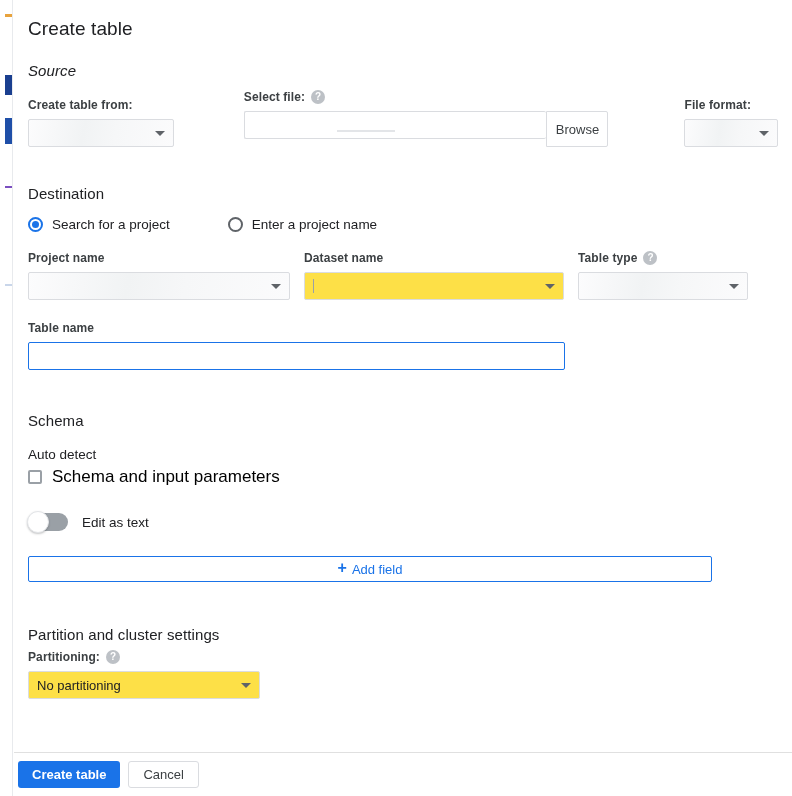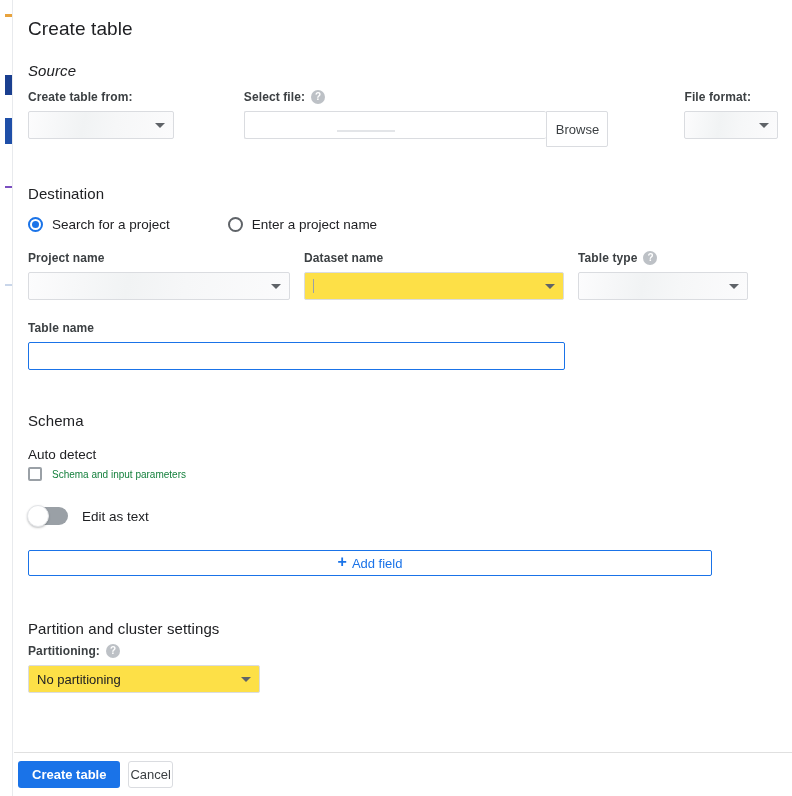--- a/index.html
+++ b/index.html
@@ -160,21 +160,21 @@
     left: 92px;
     bottom: 6px;
     width: 58px;
     height: 2px;
     background: #e3e5e8;
   }
 
   
   .source-row {
     display: flex;
-    align-items: flex-start;
+    align-items: flex-end;
     margin-top: 10px;
     gap: 44px;
   }
   .col-create-from { width: 170px; }
   .col-select-file { width: 425px; margin-left: 26px; position: relative; }
   .col-file-format { width: 109px; margin-left: 32px; }
 
   .file-input-group {
     display: flex;
     align-items: stretch;
@@ -268,21 +268,21 @@
     cursor: pointer;
   }
   .checkbox {
     width: 14px;
     height: 14px;
     border: 2px solid #9aa0a6;
     border-radius: 2px;
     box-sizing: border-box;
     flex: none;
   }
-  .check-label { font-size: 10px; color: #15803d; }
+  .check-label { font-size: 17px; color: #000000; }
 
   .toggle-row {
     display: flex;
     align-items: center;
     gap: 14px;
     margin-top: 26px;
   }
   .toggle {
     width: 40px;
     height: 18px;
@@ -363,21 +363,21 @@
     cursor: pointer;
     font-family: "Liberation Sans", sans-serif;
   }
   .btn-secondary {
     background: #ffffff;
     color: #3c4043;
     font-size: 13px;
     border: 1px solid #dadce0;
     border-radius: 3px;
     height: 27px;
-    padding: 0 1px;
+    padding: 0 14px;
     cursor: pointer;
     font-family: "Liberation Sans", sans-serif;
   }
 
   .mt-destination { margin-top: 38px; }
   .mt-schema { margin-top: 42px; }
   .mt-partition { margin-top: 44px; }
   .mt-source { margin-top: 22px; font-style: italic; }
 </style>
 </head>

